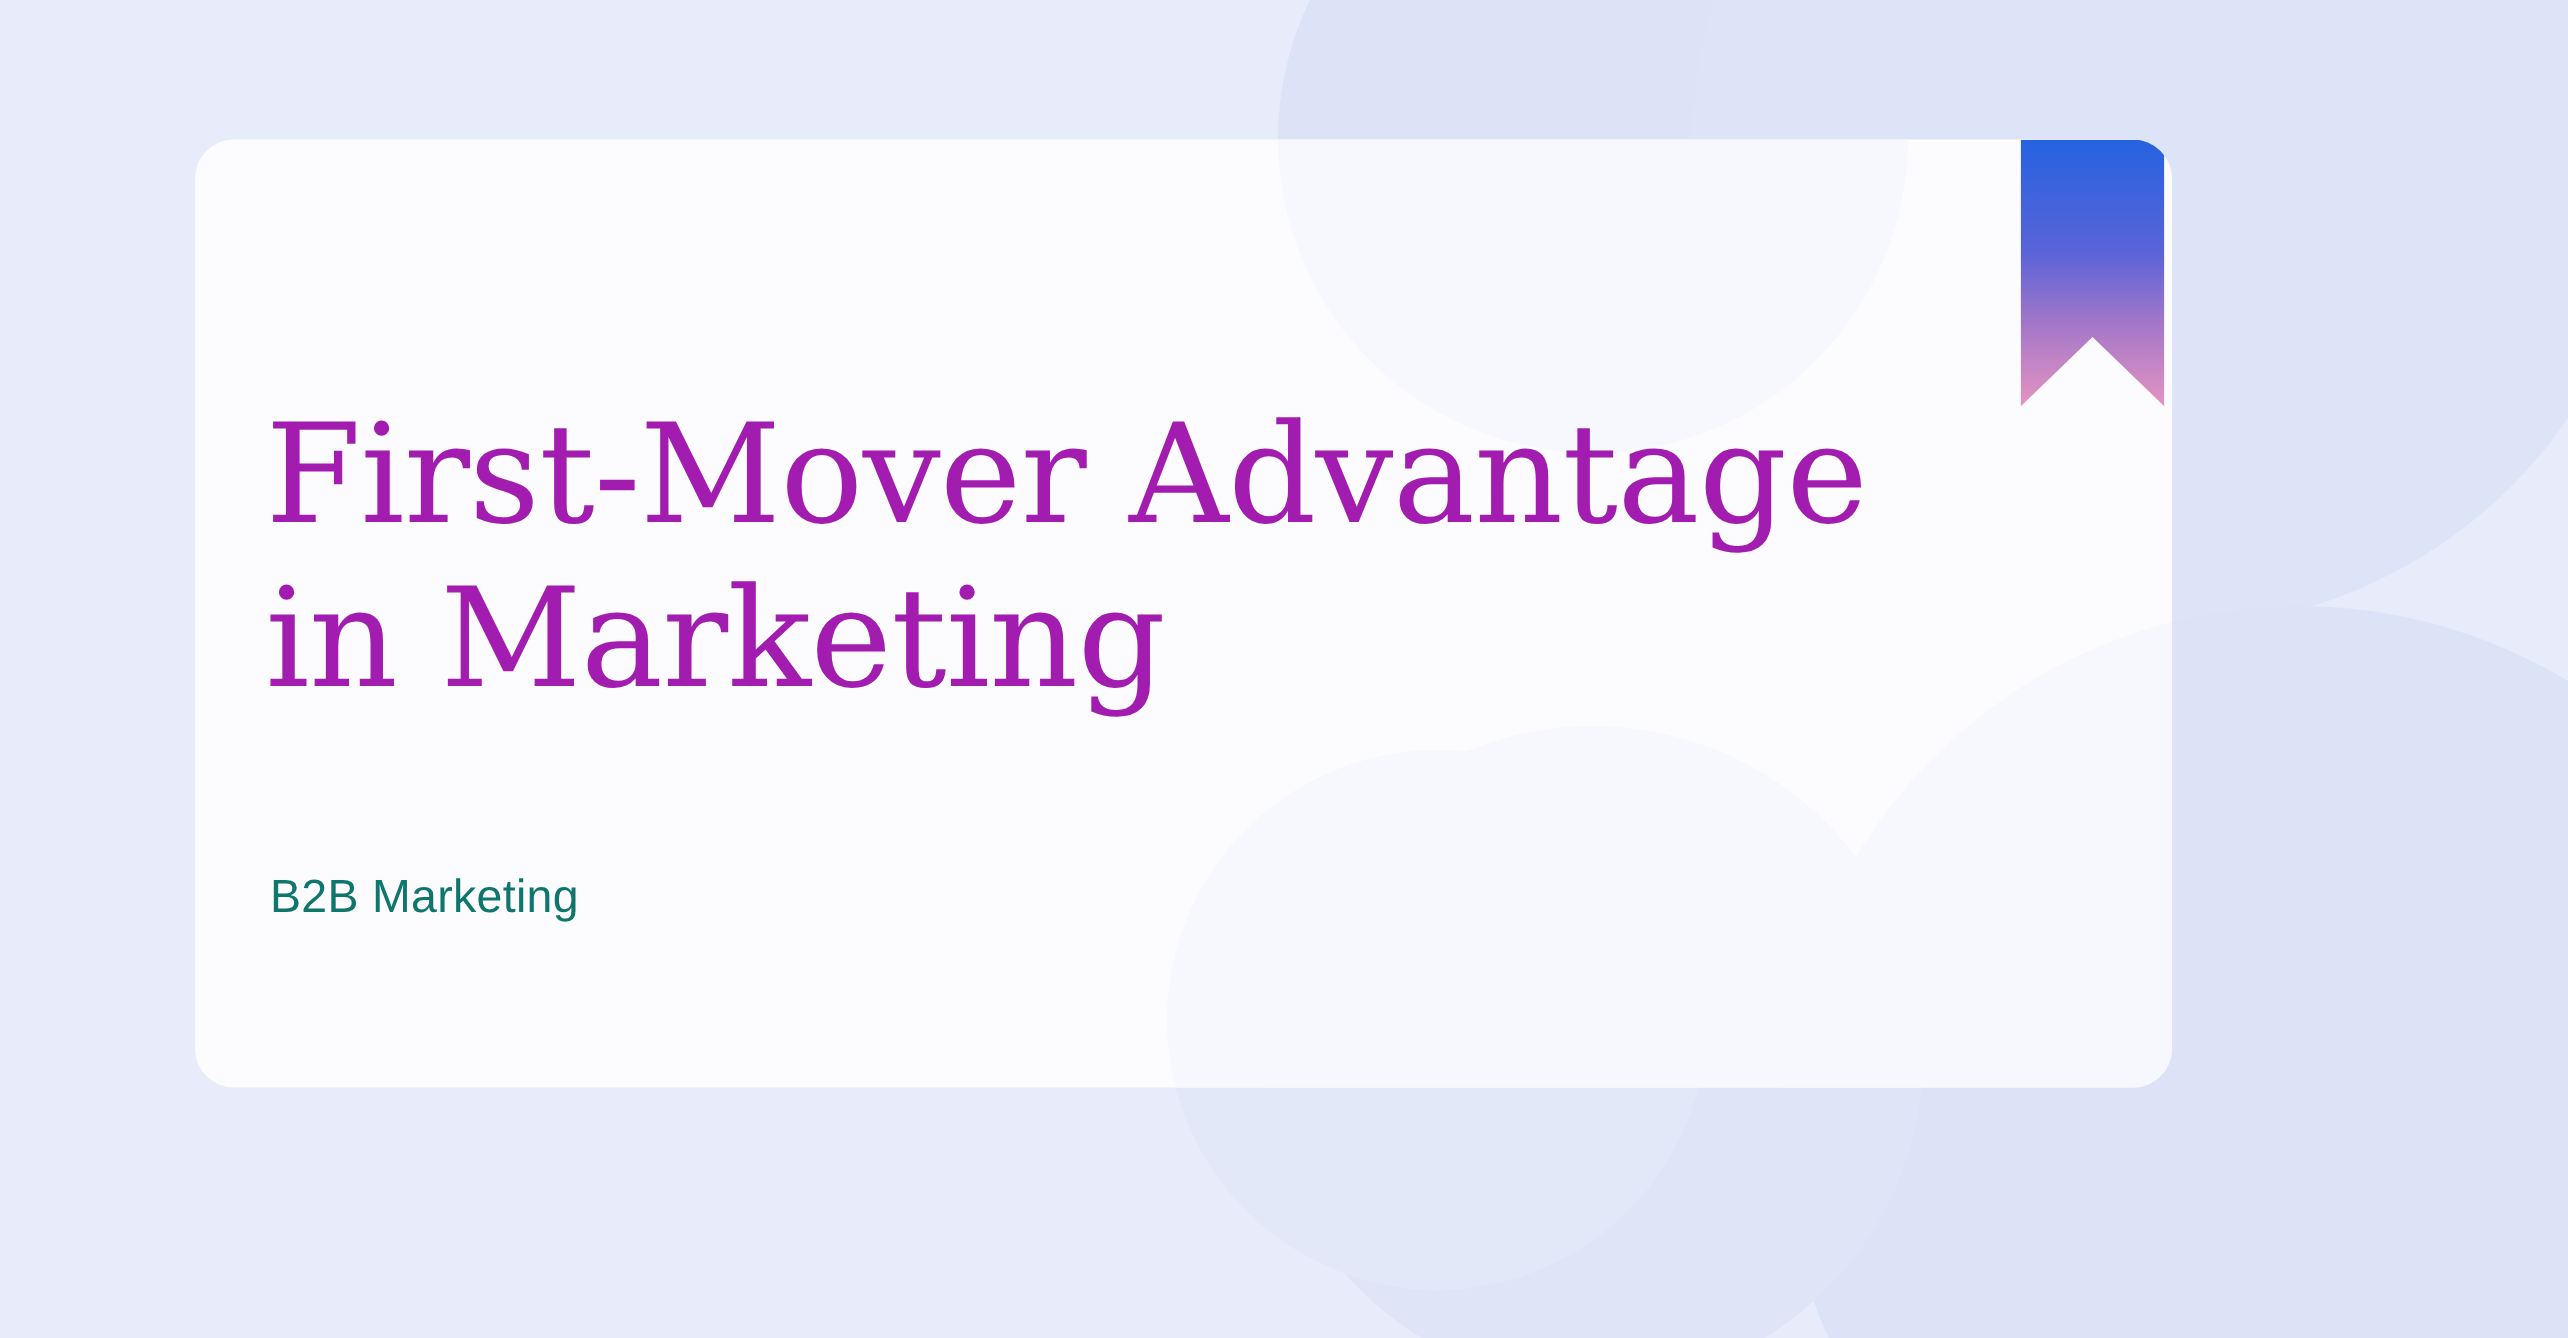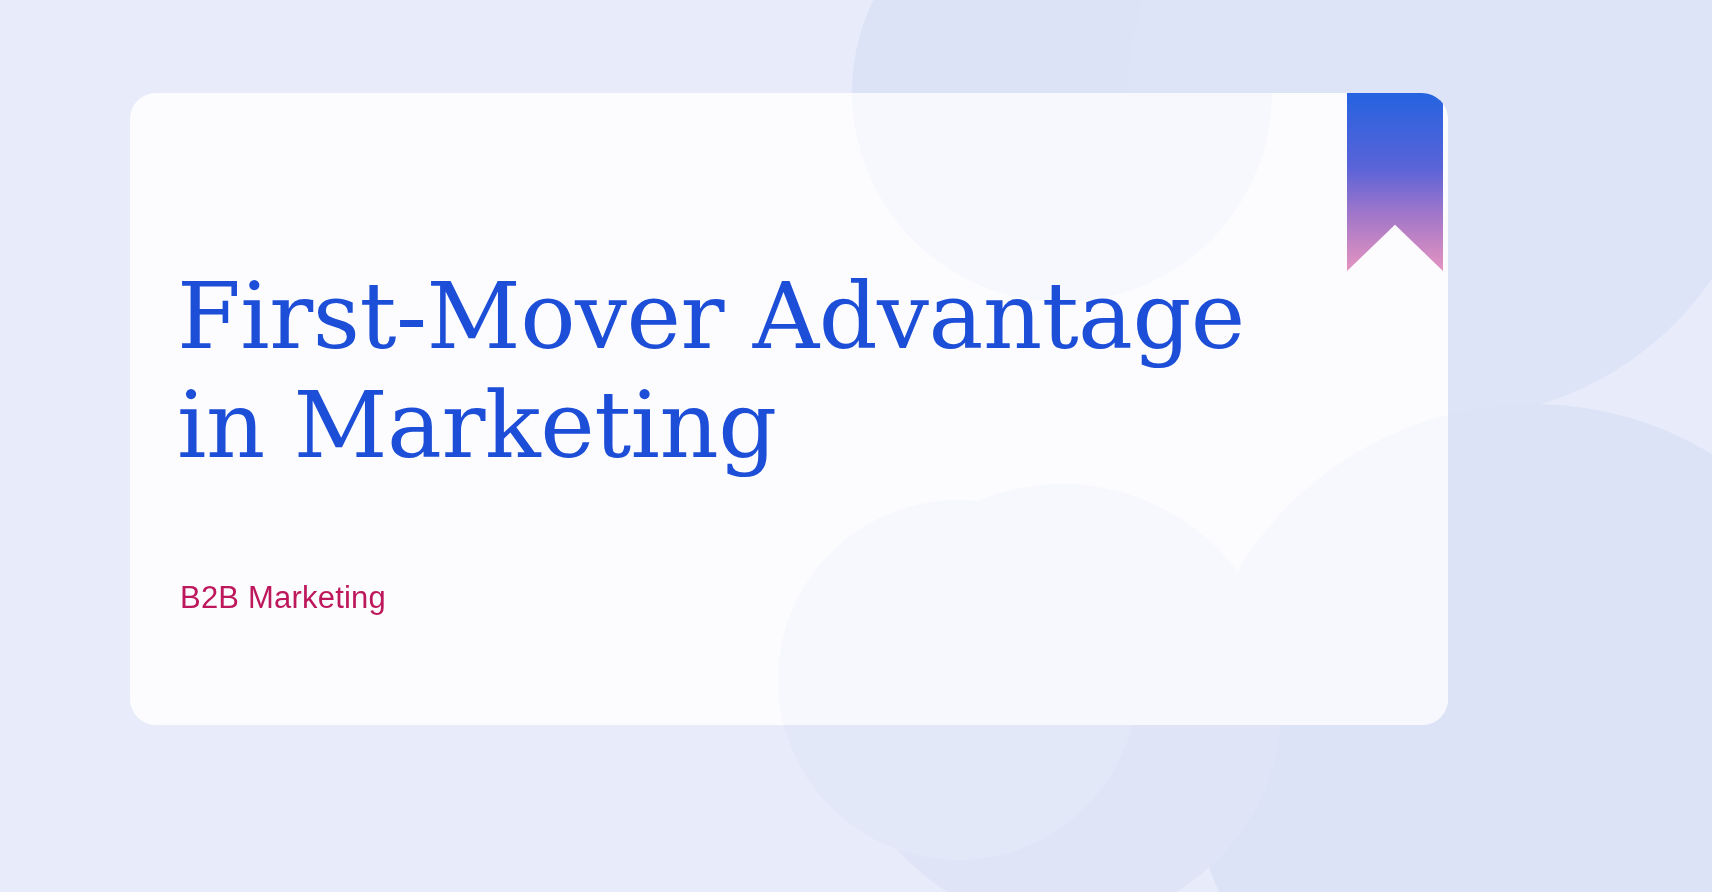--- a/index.html
+++ b/index.html
@@ -160,33 +160,33 @@
     position: absolute;
     top: 170px;
     left: 0;
     width: 1175px;
     margin: 0;
     font-family: "DejaVu Serif", "Liberation Serif", serif;
     font-weight: 400;
     font-size: 92px;
     line-height: 1.18;
     letter-spacing: -0.5px;
-    color: #1d4ed8;
+    color: #a21caf;
   }
 
   .subtitle {
     position: absolute;
     top: 487px;
     left: 3px;
     margin: 0;
     font-family: "Liberation Sans", sans-serif;
     font-weight: 400;
     font-size: 31px;
     letter-spacing: 0.2px;
-    color: #be185d;
+    color: #0f766e;
   }
 </style>
 </head>
 <body>
 
 <div class="slide">
 
   <div class="bg-layer">
     <div class="deco deco-top-circle"></div>
     <div class="deco deco-right-circle"></div>

